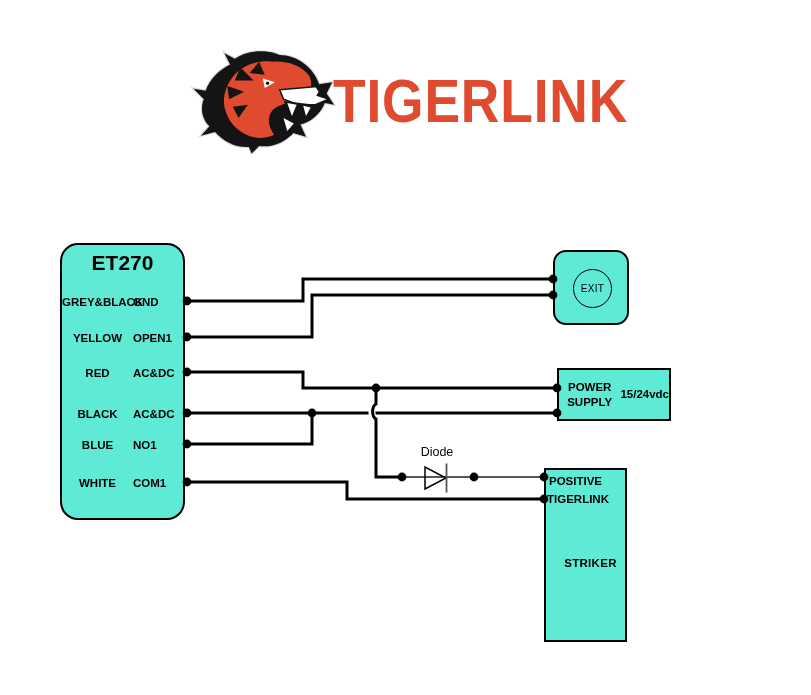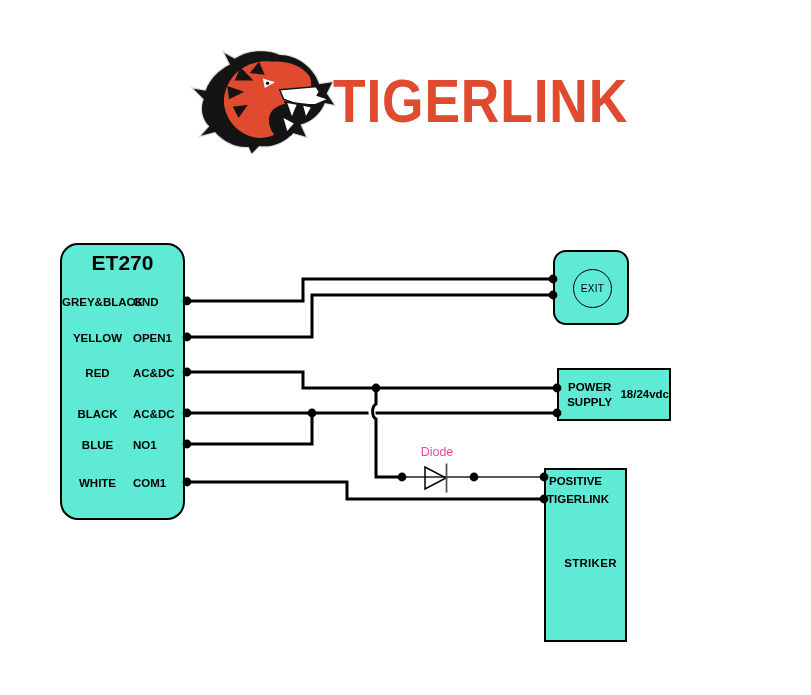--- a/index.html
+++ b/index.html
@@ -35,21 +35,21 @@
          display:flex; flex-direction:row; align-items:center; justify-content:center;
          font-size:11.5px; font-weight:bold; line-height:15px; text-align:center; }
 
   .striker { left:544px; top:468px; width:83px; height:174px; }
   .striker .pos { position:absolute; left:3px; top:5px;  font-size:11.5px; font-weight:bold; }
   .striker .neg { position:absolute; left:1px; top:23px; font-size:11.5px; font-weight:bold; }
   .striker .nm  { position:absolute; left:0; right:0; top:87px; text-align:center;
                   font-size:11.5px; font-weight:bold; letter-spacing:0.3px;margin-left:10px; }
 
   .diode-label { position:absolute; left:411px; top:445px; width:52px; text-align:center;
-                 font-size:12.5px; color:#ec4899; }
+                 font-size:12.5px; color:#000000; }
 
   
   .wires { position:absolute; left:0; top:0; width:811px; height:695px;
            pointer-events:none; z-index:5; }
   .wires path { fill:none; stroke:#000; stroke-width:3; }
   .wires path.thin { stroke:#222; stroke-width:1.4; }
   .wires path.casing { stroke:#fff; stroke-width:7; }
   .wires circle.dot { fill:#000; stroke:none; }
 </style>
 </head>
@@ -120,21 +120,21 @@
       <span class="term">COM1</span>
     </div>
   </div>
 
   <div class="box exitbox">
     <div class="exit-circle">EXIT</div>
   </div>
 
   <div class="box psu">
     <span>POWER SUPPLY</span>
-    <span>18/24vdc</span>
+    <span>15/24vdc</span>
   </div>
 
   <div class="box striker">
     <span class="pos">POSITIVE</span>
     <span class="neg">TIGERLINK</span>
     <span class="nm">STRIKER</span>
   </div>
 
   <div class="diode-label">Diode</div>
 

